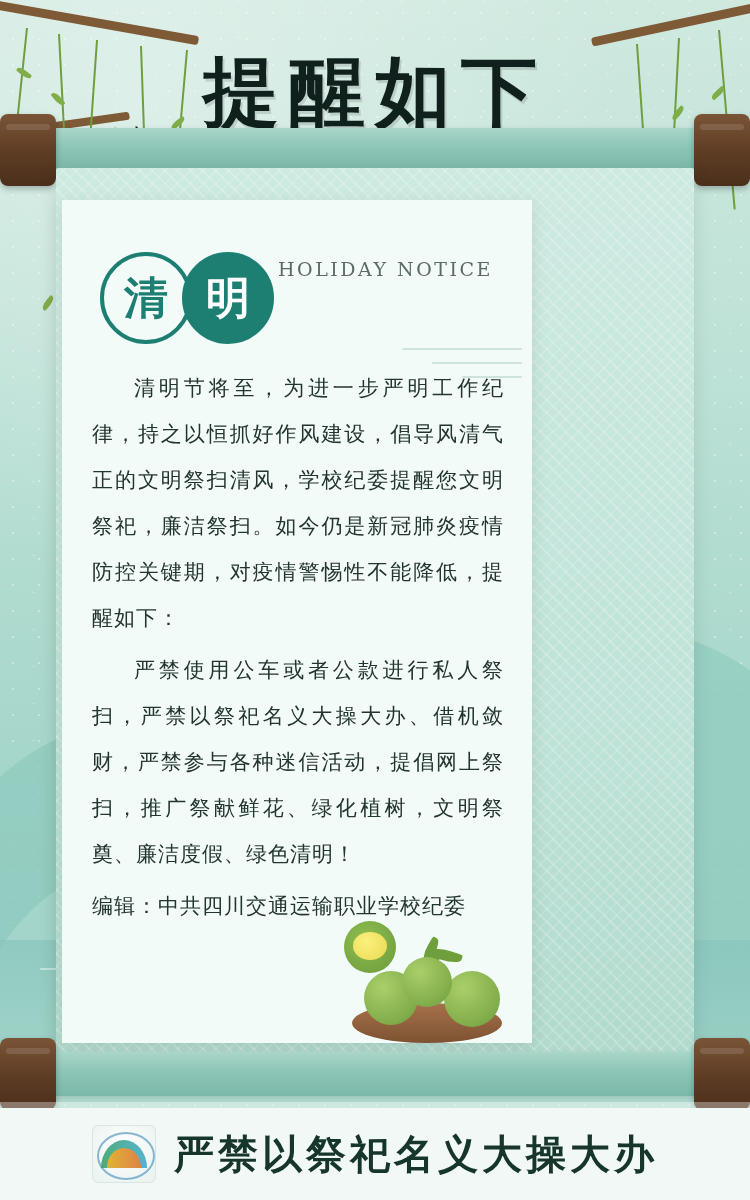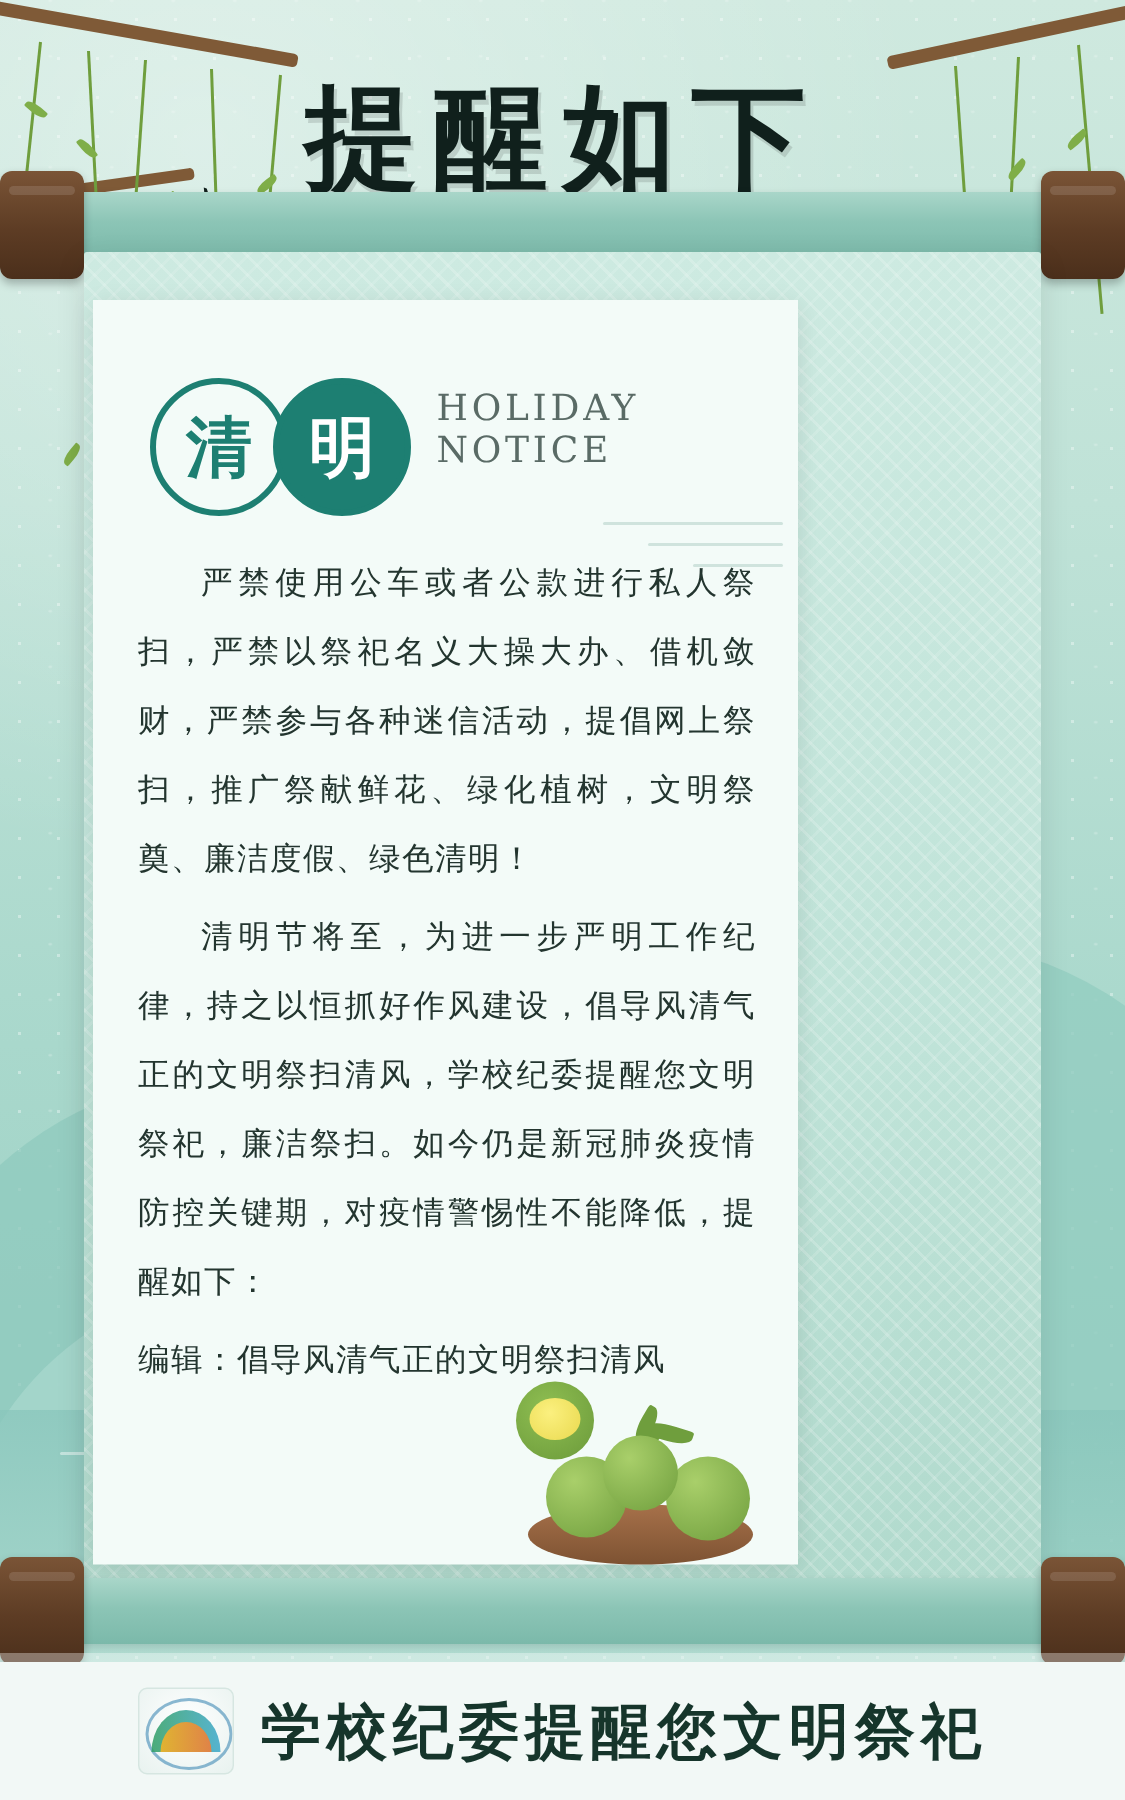--- a/index.html
+++ b/index.html
@@ -91,23 +91,23 @@
   .qm-circle{
     position:absolute;top:8px;width:92px;height:92px;border-radius:50%;
     border:4px solid #1d7f72;box-sizing:border-box;
     display:flex;align-items:center;justify-content:center;
     font-family:"DejaVu Serif","Liberation Serif",serif;
     font-size:44px;font-weight:bold;color:#1d7f72;
   }
   #qing-circle{left:14px;}
   #ming-circle{left:96px;background:#1d7f72;color:#fff;border-color:#1d7f72;}
   #holiday-en{
-    position:absolute;left:205px;top:14px;
-    font-family:"DejaVu Serif","Liberation Serif",serif;
-    font-size:24px;letter-spacing:2.5px;color:#5a6b66;
+    position:absolute;left:192px;top:14px;
+    font-family:"DejaVu Serif","Liberation Serif",serif;
+    font-size:19px;letter-spacing:2.5px;color:#5a6b66;
   }
   #notice-cn{
     position:absolute;left:203px;top:40px;
     font-family:"DejaVu Serif","Liberation Serif",serif;
     font-size:42px;font-weight:bold;letter-spacing:3px;color:#1d7f72;
   }
   .deco-line{position:absolute;right:-12px;height:2px;background:#cfe3dd;border-radius:2px;}
 
   
   #notice-body{
@@ -254,23 +254,23 @@
     <div id="notice-head">
       <div class="qm-circle" id="qing-circle">清</div>
       <div class="qm-circle" id="ming-circle">明</div>
       <div id="holiday-en">HOLIDAY NOTICE</div>
       <div class="deco-line" style="top:104px;width:120px;"></div>
       <div class="deco-line" style="top:118px;width:90px;"></div>
       <div class="deco-line" style="top:132px;width:60px;"></div>
     </div>
 
     <div id="notice-body">
+      <p class="indent">清明节将至，为进一步严明工作纪律，持之以恒抓好作风建设，倡导风清气正的文明祭扫清风，学校纪委提醒您文明祭祀，廉洁祭扫。如今仍是新冠肺炎疫情防控关键期，对疫情警惕性不能降低，提醒如下：</p>
       <p class="indent">严禁使用公车或者公款进行私人祭扫，严禁以祭祀名义大操大办、借机敛财，严禁参与各种迷信活动，提倡网上祭扫，推广祭献鲜花、绿化植树，文明祭奠、廉洁度假、绿色清明！</p>
-      <p class="indent">清明节将至，为进一步严明工作纪律，持之以恒抓好作风建设，倡导风清气正的文明祭扫清风，学校纪委提醒您文明祭祀，廉洁祭扫。如今仍是新冠肺炎疫情防控关键期，对疫情警惕性不能降低，提醒如下：</p>
-      <p id="editor-line">编辑：倡导风清气正的文明祭扫清风</p>
+      <p id="editor-line">编辑：中共四川交通运输职业学校纪委</p>
     </div>
 
     <div id="qingtuan">
       <div class="leaf" id="leaf1"></div>
       <div class="leaf" id="leaf2"></div>
       <div class="leaf" id="leaf3"></div>
       <div class="plate"></div>
       <div class="ball" id="ball1"></div>
       <div class="ball" id="ball3"></div>
       <div class="ball" id="ball2"></div>
@@ -284,15 +284,15 @@
   </div>
 
   <div class="bottom-strip"></div>
 
   <div id="footer">
     <div id="school-logo">
       <div class="ring"></div>
       <div class="arc"></div>
       <div class="arc2"></div>
     </div>
-    <div id="footer-name">学校纪委提醒您文明祭祀</div>
+    <div id="footer-name">严禁以祭祀名义大操大办</div>
   </div>
 </div>
 
 </body></html>

